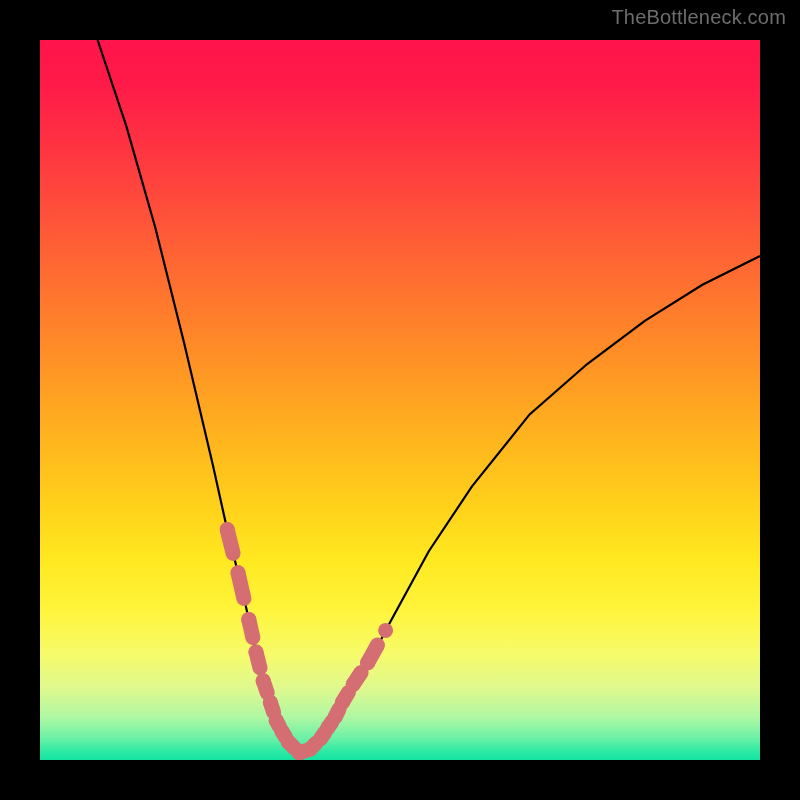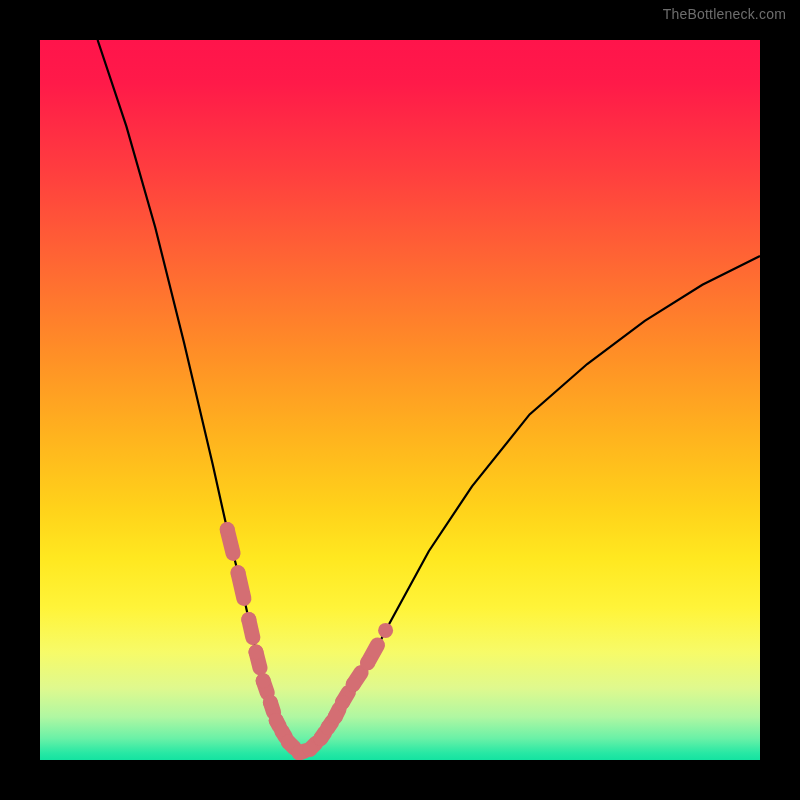--- a/index.html
+++ b/index.html
@@ -48,21 +48,21 @@
       #6af1a7 97%,
       #28e8a4 99%,
       #14e3a1 100%
     );
   }
   .watermark {
     position: absolute;
     top: 6px;
     right: 14px;
     color: #6d6d6d;
-    font-size: 14px;
+    font-size: 20px;
     letter-spacing: 0.2px;
     user-select: none;
   }
   svg.curve {
     position: absolute;
     left: 0;
     top: 0;
     width: 100%;
     height: 100%;
   }

